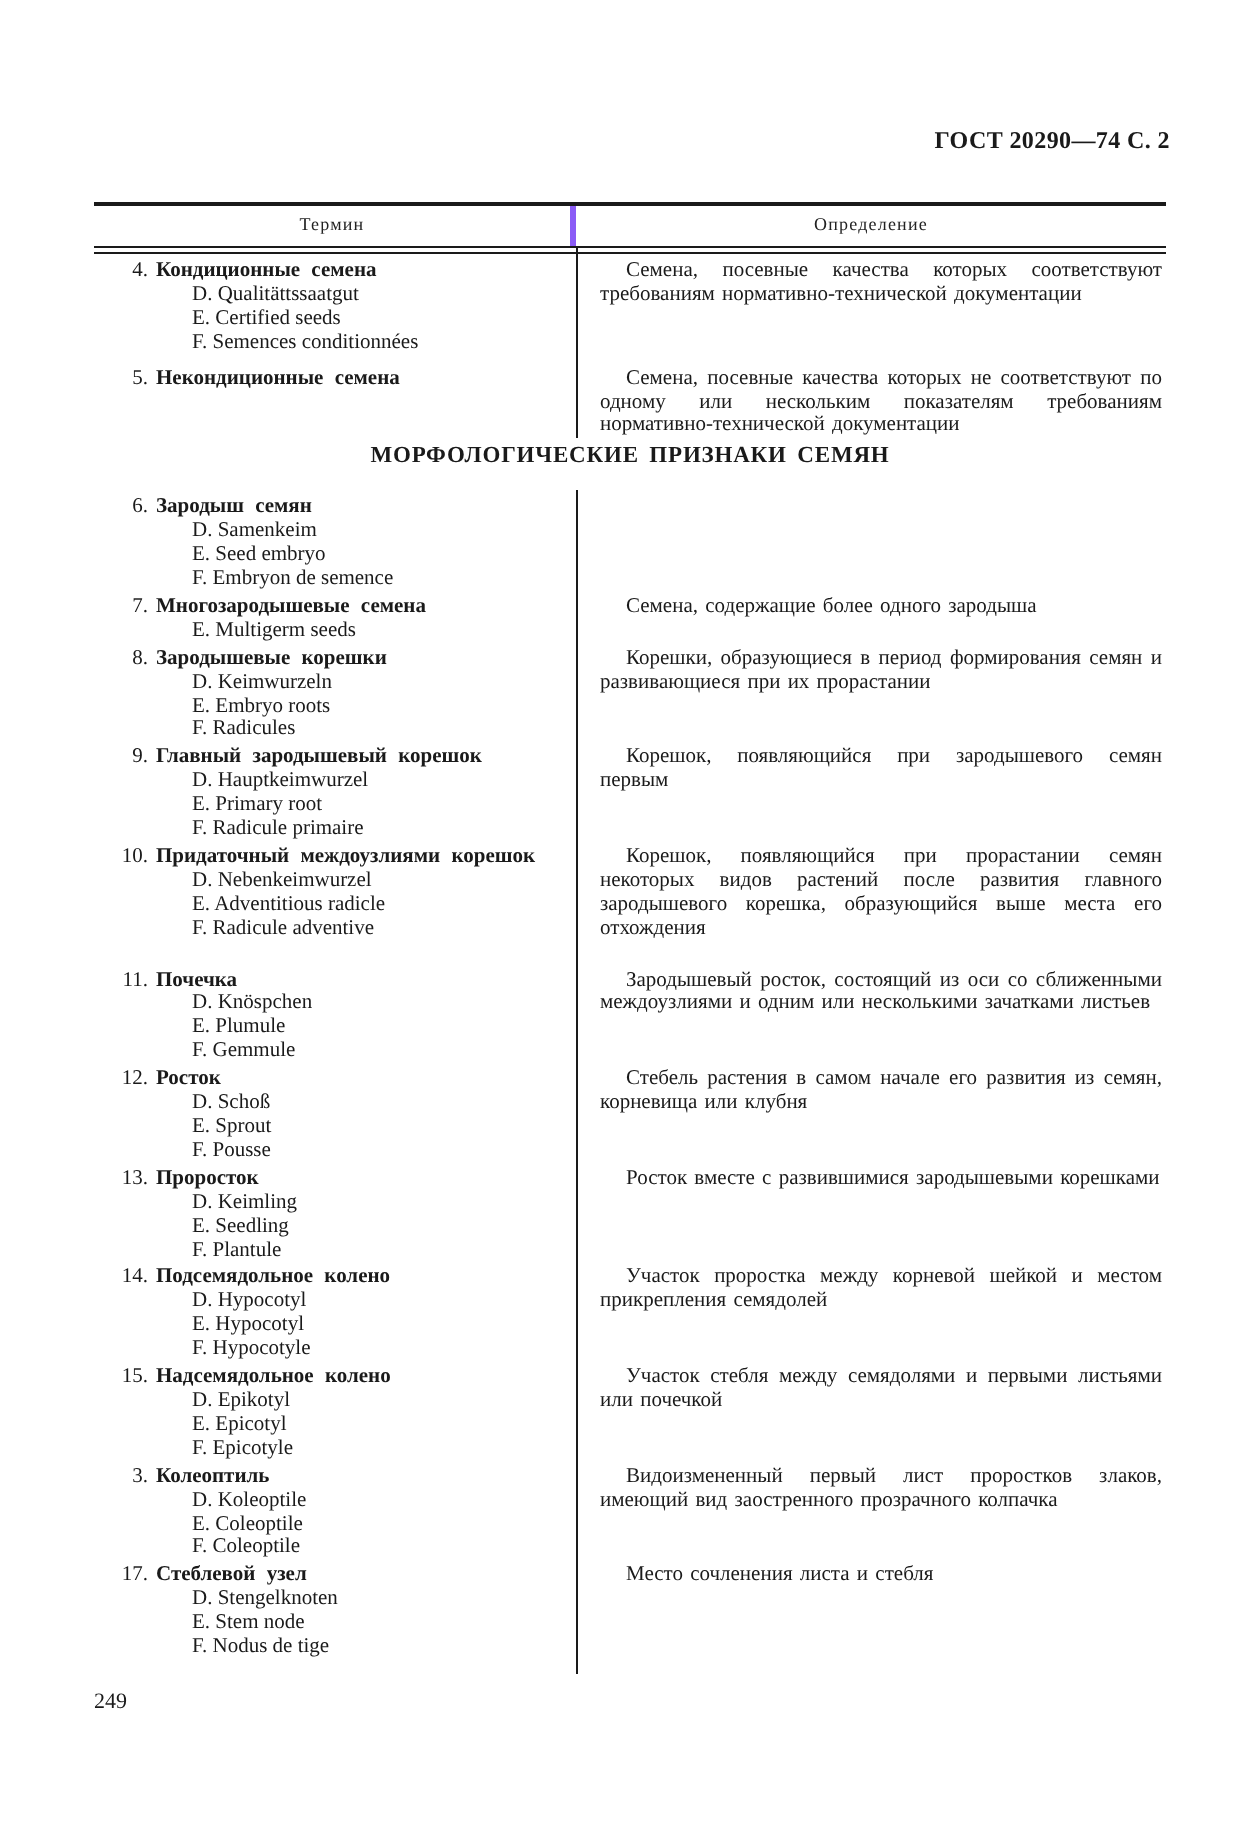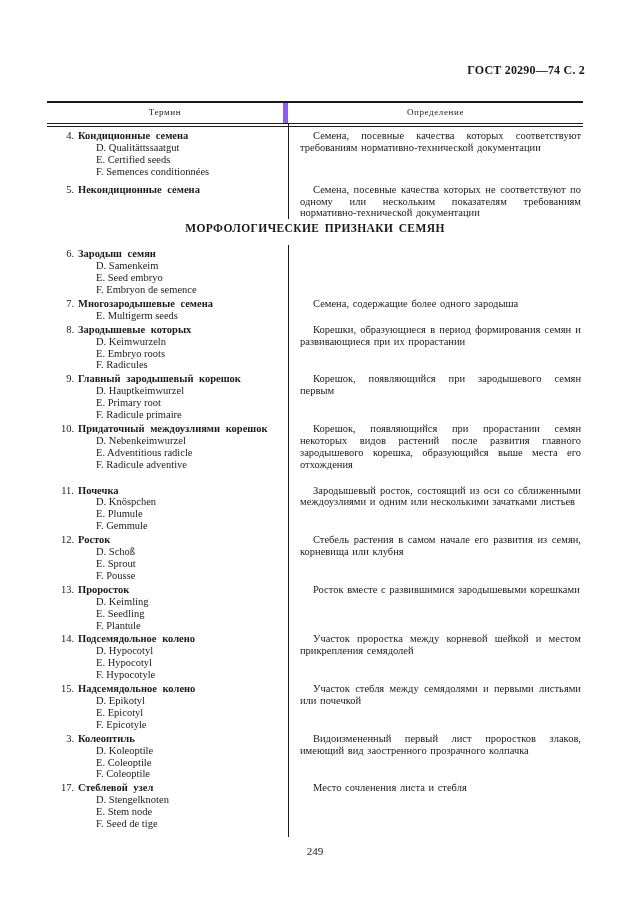--- a/index.html
+++ b/index.html
@@ -34,21 +34,21 @@
     height: 20px;
   }
   .thead-cell {
     display: flex;
     align-items: center;
     justify-content: center;
     font-size: 9px;
     letter-spacing: 0.6px;
     color: #222;
   }
-  .thead-cell.term-col { width: 241px; border-right: 5px solid #8b5cf6; box-sizing: border-box; }
+  .thead-cell.term-col { width: 241px; border-right: 3px solid #8b5cf6; box-sizing: border-box; }
   .thead-cell.def-col  { flex: 1; }
   .double-rule {
     height: 2px;
     border-top: 1.5px solid #1a1a1a;
     border-bottom: 1.5px solid #1a1a1a;
     position: relative;
   }
   .double-rule::before {
     content: "";
     position: absolute;
@@ -118,21 +118,21 @@
     margin: 0;
     text-indent: 13px;
     text-align: justify;
     word-spacing: 1px;
   }
   .page-number {
     position: absolute;
     top: 845px;
     left: 47px;
     width: 536px;
-    text-align: center;
+    text-align: left;
     font-size: 11px;
   }
 </style>
 </head>
 <body>
 
 <div class="page">
 
   <div class="gost-header">ГОСТ 20290—74 С. 2</div>
 
@@ -210,21 +210,21 @@
     </div>
     <div class="def-cell">
       <p class="def-text">Семена, содержащие более одного зародыша</p>
     </div>
   </div>
 
   <div class="t-row">
     <div class="term-cell">
       <div class="t-first">
         <span class="row-num">8.</span>
-        <span class="term-name">Зародышевые которых</span>
+        <span class="term-name">Зародышевые корешки</span>
       </div>
       <div>
                   <div class="lang-line">D. Keimwurzeln</div>
                   <div class="lang-line">E. Embryo roots</div>
                   <div class="lang-line">F. Radicules</div>
                 </div>
     </div>
     <div class="def-cell">
       <p class="def-text">Корешки, образующиеся в период формирования семян и развивающиеся при их прорастании</p>
     </div>
@@ -368,21 +368,21 @@
 
   <div class="t-row">
     <div class="term-cell">
       <div class="t-first">
         <span class="row-num">17.</span>
         <span class="term-name">Стеблевой узел</span>
       </div>
       <div>
                   <div class="lang-line">D. Stengelknoten</div>
                   <div class="lang-line">E. Stem node</div>
-                  <div class="lang-line">F. Seed de tige</div>
+                  <div class="lang-line">F. Nodus de tige</div>
                 </div>
     </div>
     <div class="def-cell">
       <p class="def-text">Место сочленения листа и стебля</p>
     </div>
   </div>
 </div>
   </div>
 </div>
 

